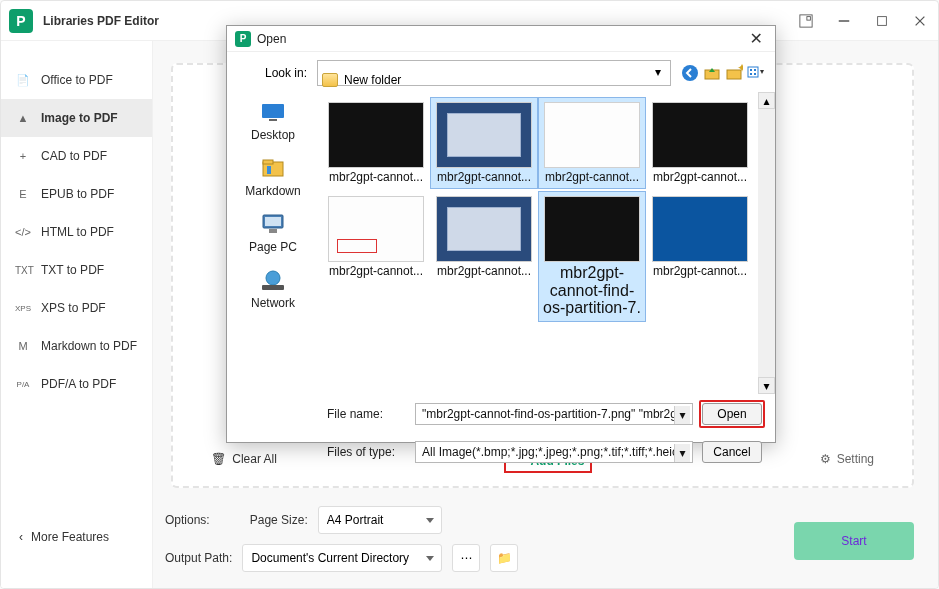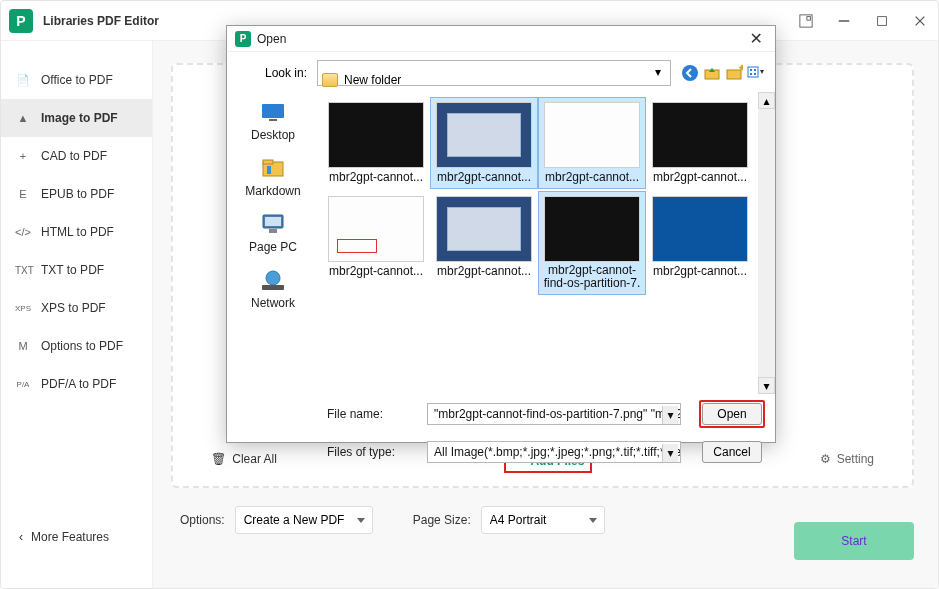--- a/index.html
+++ b/index.html
@@ -27,21 +27,21 @@
   .droparea { position: absolute; left: 18px; right: 24px; top: 22px; bottom: 100px; background: #fff; border: 2px dashed #e3e3e3; border-radius: 6px; }
 
   
   .action-bar { position: absolute; left: 18px; right: 24px; top: 398px; height: 40px; display: flex; align-items: center; justify-content: space-between; padding: 0 40px; }
   .clear-all { display: flex; align-items: center; gap: 6px; color: #333; cursor: pointer; }
   .add-files-wrap { border: 2px solid #d22; padding: 3px 6px; }
   .add-files { display: flex; align-items: flex-end; gap: 6px; color: #0e9e6b; font-weight: 600; cursor: pointer; }
   .setting { display: flex; align-items: center; gap: 6px; color: #666; cursor: pointer; }
 
   
-  .bottom-bar { position: absolute; left: 27px; right: 24px; bottom: 16px; height: 66px; display: flex; align-items: flex-start; gap: 14px; }
+  .bottom-bar { position: absolute; left: 12px; right: 24px; bottom: 16px; height: 66px; display: flex; align-items: flex-end; gap: 14px; }
   .bottom-bar .col { display: flex; flex-direction: column; gap: 10px; }
   .field-row { display: flex; align-items: center; gap: 10px; }
   .lbl { color: #333; }
   select, .select-like { height: 28px; border: 1px solid #ddd; background: #fff; padding: 0 22px 0 8px; border-radius: 3px; appearance: none; position: relative; }
   .select-wrap { position: relative; display: inline-block; }
   .select-wrap::after { content: ""; position: absolute; right: 8px; top: 12px; width: 0; height: 0; border-left: 4px solid transparent; border-right: 4px solid transparent; border-top: 5px solid #666; pointer-events: none; }
   .sq-btn { width: 28px; height: 28px; border: 1px solid #ddd; background: #fff; border-radius: 3px; display: flex; align-items: center; justify-content: center; cursor: pointer; }
   .start-btn { position: absolute; right: 24px; bottom: 28px; width: 120px; height: 38px; background: #7ad6ad; color: #6d28d9; border-radius: 4px; display: flex; align-items: center; justify-content: center; font-size: 14px; cursor: pointer; }
 
   
@@ -65,25 +65,25 @@
   .files-grid { display: grid; grid-template-columns: repeat(4, 106px); gap: 4px 2px; }
   .file-item { display: flex; flex-direction: column; align-items: center; width: 106px; }
   .file-item.sel { background: #cce8ff; outline: 1px solid #8ab7e9; }
   .thumb { width: 96px; height: 66px; border: 1px solid #d0d0d0; background: #111; margin-top: 4px; }
   .thumb.light { background: #fdfdfd; }
   .thumb.blue { background: linear-gradient(#2a4b7c,#2a4b7c); position: relative; }
   .thumb.winblue { background: #0b55a0; }
   .thumb .inner-win { position: absolute; left: 10px; top: 10px; right: 10px; bottom: 10px; background: #cfd9e8; border: 1px solid #9fb2d0; }
   .thumb .redbox { position: absolute; left: 8px; bottom: 8px; width: 40px; height: 14px; border: 1px solid #d33; }
   .fname { width: 100%; text-align: center; color: #111; overflow: hidden; text-overflow: ellipsis; white-space: nowrap; padding: 2px 2px 4px; }
-  .fname.two { white-space: normal; font-size: 12px; line-height: 1.1; }
+  .fname.two { white-space: normal; font-size: 16px; line-height: 1.1; }
   .dlg-scrollbar { position: absolute; right: 0; top: 0; bottom: 0; width: 17px; background: #f0f0f0; display: flex; flex-direction: column; align-items: center; justify-content: space-between; }
   .dlg-scrollbar .arrow { width: 17px; height: 17px; background: #f0f0f0; display: flex; align-items: center; justify-content: center; border: 1px solid #d6d6d6; }
 
-  .dlg-bottom { display: flex; align-items: center; gap: 18px; padding: 6px 10px; }
+  .dlg-bottom { display: flex; align-items: center; gap: 6px; padding: 6px 10px; }
   .dlg-bottom .lab { width: 82px; color: #222; text-align: left; }
   .dlg-bottom .combo { flex: 1; height: 22px; border: 1px solid #b7b7b7; background: #fff; display: flex; align-items: center; padding: 0 18px 0 6px; position: relative; color: #111; overflow: hidden; white-space: nowrap; }
   .dlg-bottom .combo .caret { position: absolute; right: 2px; top: 2px; width: 16px; height: 18px; background: #eee; display: flex; align-items: center; justify-content: center; border-left: 1px solid #ccc; }
   .dlg-btn { width: 60px; height: 22px; border: 1px solid #999; border-radius: 3px; background: #f3f3f3; display: flex; align-items: center; justify-content: center; cursor: pointer; }
   .open-btn-wrap { border: 2px solid #d22; padding: 1px; border-radius: 2px; }
 </style>
 </head>
 <body>
 
 <div class="app-window">
@@ -141,21 +141,21 @@
     <div class="sidebar-item">
         <span class="icon" style="font-size:10px;">TXT</span>
         <span>TXT to PDF</span>
       </div>
     <div class="sidebar-item">
         <span class="icon" style="font-size:8px;">XPS</span>
         <span>XPS to PDF</span>
       </div>
     <div class="sidebar-item">
         <span class="icon">M</span>
-        <span>Options to PDF</span>
+        <span>Markdown to PDF</span>
       </div>
     <div class="sidebar-item">
         <span class="icon" style="font-size:8px;">P/A</span>
         <span>PDF/A to PDF</span>
       </div>
     <div class="more-features">
       <span>‹</span>
       <span>More Features</span>
     </div>
   </div>
@@ -177,24 +177,31 @@
       <div class="setting">
         <span>⚙</span>
         <span>Setting</span>
       </div>
     </div>
 
     <div class="bottom-bar">
       <div class="col">
         <div class="field-row">
           <span class="lbl">Options:</span>
-          <span class="select-wrap"><select class="select-like" style="width:138px;"><option>Create a New PDF</option></select></span>
           <span style="width:20px;"></span>
           <span class="lbl">Page Size:</span>
           <span class="select-wrap"><select class="select-like" style="width:124px;"><option>A4 Portrait</option></select></span>
+        </div>
+        <div class="field-row">
+          <span class="lbl">Output Path:</span>
+          <span class="select-wrap"><select class="select-like" style="width:200px;"><option>Document's Current Directory</option></select></span>
+          <div class="sq-btn">⋯</div>
+          <div class="sq-btn">
+              <span>📁</span>
+            </div>
         </div>
       </div>
     </div>
     <div class="start-btn">
         <span>Start</span>
       </div>
   </div>
 
   <div class="dialog-backdrop">
     <div class="dlg-title">

